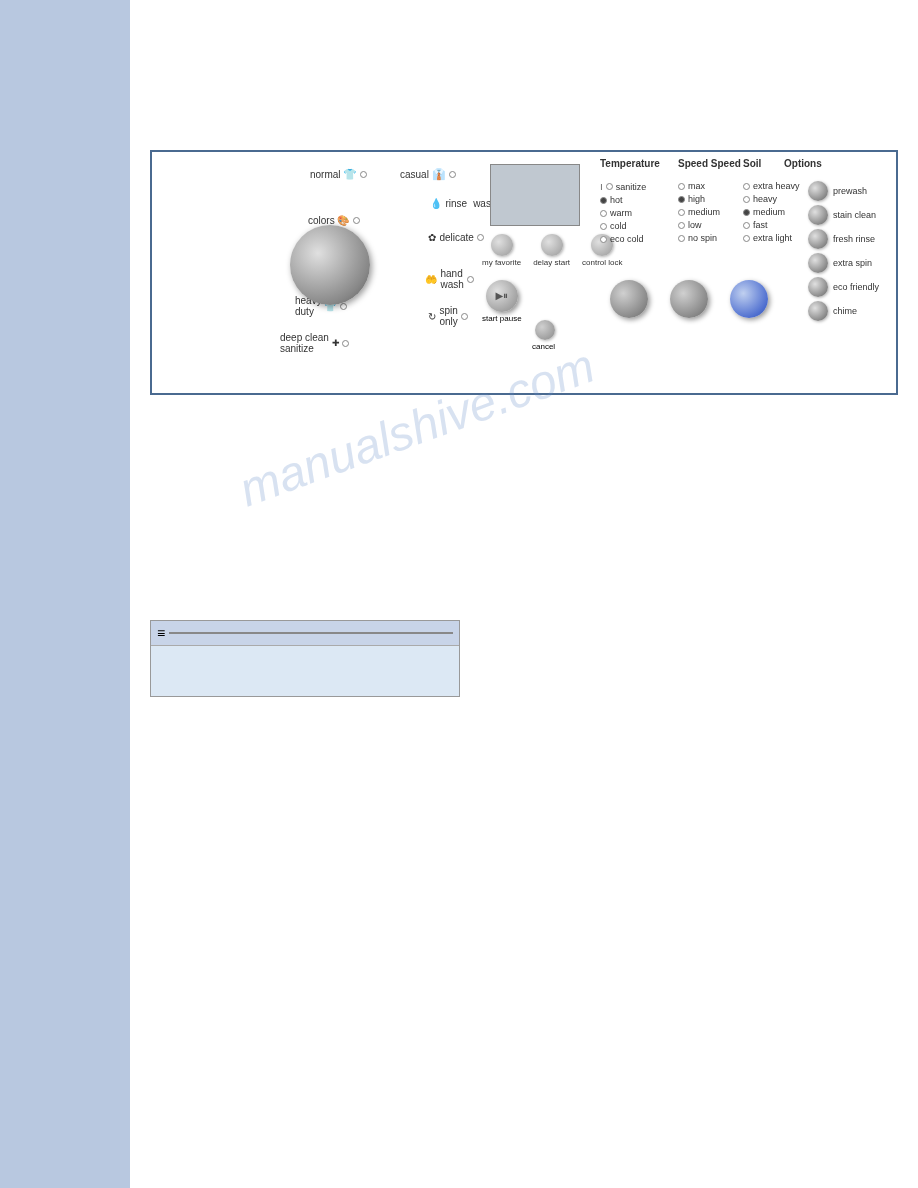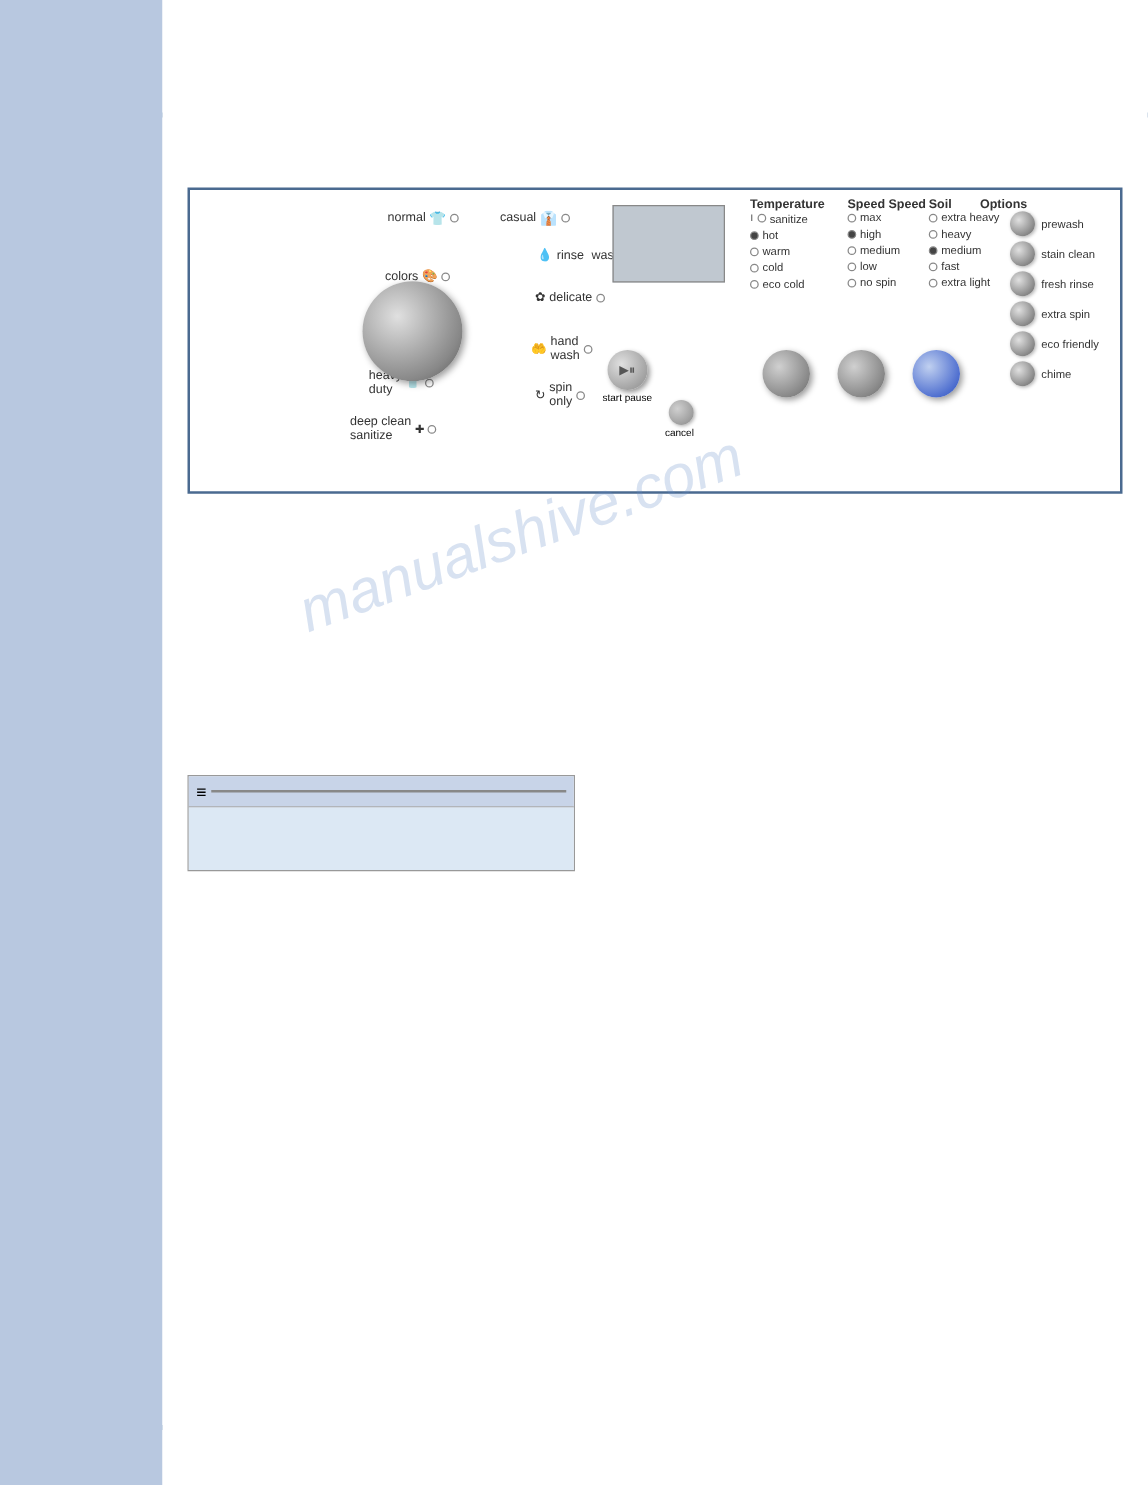--- a/index.html
+++ b/index.html
@@ -310,40 +310,54 @@
         <span class="radio-dot"></span>
         <span style="font-size:9px;">✚</span>
         <span>deep clean<br>sanitize</span>
       </div>
 
       <div class="dial-knob" style="position:absolute; top:65px; left:130px;"></div>
     </div>
 
     <div class="display-screen" style="position:absolute; left:338px; top:12px; width:90px; height:62px; background:#c0c8d0; border:1px solid #888;"></div>
 
+    <div style="position:absolute; left:330px; top:82px; display:flex; gap:12px; align-items:flex-end;">
+      <div class="control-btn">
+        <button class="small-round-btn"></button>
+        <span style="font-size:8px; text-align:center;">my favorite</span>
+      </div>
+      <div class="control-btn">
+        <button class="small-round-btn"></button>
+        <span style="font-size:8px; text-align:center;">delay start</span>
+      </div>
+      <div class="control-btn">
+        <button class="small-round-btn"></button>
+        <span style="font-size:8px; text-align:center;">control lock</span>
+      </div>
+    </div>
 
     <div style="position:absolute; left:330px; top:128px; display:flex; flex-direction:column; align-items:center; gap:2px;">
       <button class="start-pause-btn">▶⏸</button>
       <span style="font-size:8px; text-align:center;">start pause</span>
     </div>
 
     <div style="position:absolute; left:380px; top:168px; display:flex; flex-direction:column; align-items:flex-end; gap:2px;">
       <button class="cancel-btn"></button>
       <span style="font-size:8px;">cancel</span>
     </div>
 
     <div style="position:absolute; left:458px; top:128px; display:flex; gap:22px;">
       <button class="large-round-btn"></button>
       <button class="large-round-btn"></button>
       <button class="large-round-btn blue"></button>
     </div>
 
     <div style="position:absolute; left:448px; top:5px; width:300px;">
 
-      <div style="display:flex; gap:0px; margin-bottom:0;">
+      <div style="display:flex; gap:0px; margin-bottom:12px;">
         <div style="width:78px;">
           <span style="font-size:10px; font-weight:bold; color:#333;">Temperature</span>
         </div>
         <div style="width:65px;">
           <span style="font-size:10px; font-weight:bold; color:#333;">Speed Speed</span>
         </div>
         <div style="width:41px;">
           <span style="font-size:10px; font-weight:bold; color:#333;">Soil</span>
         </div>
         <div style="width:90px;">

